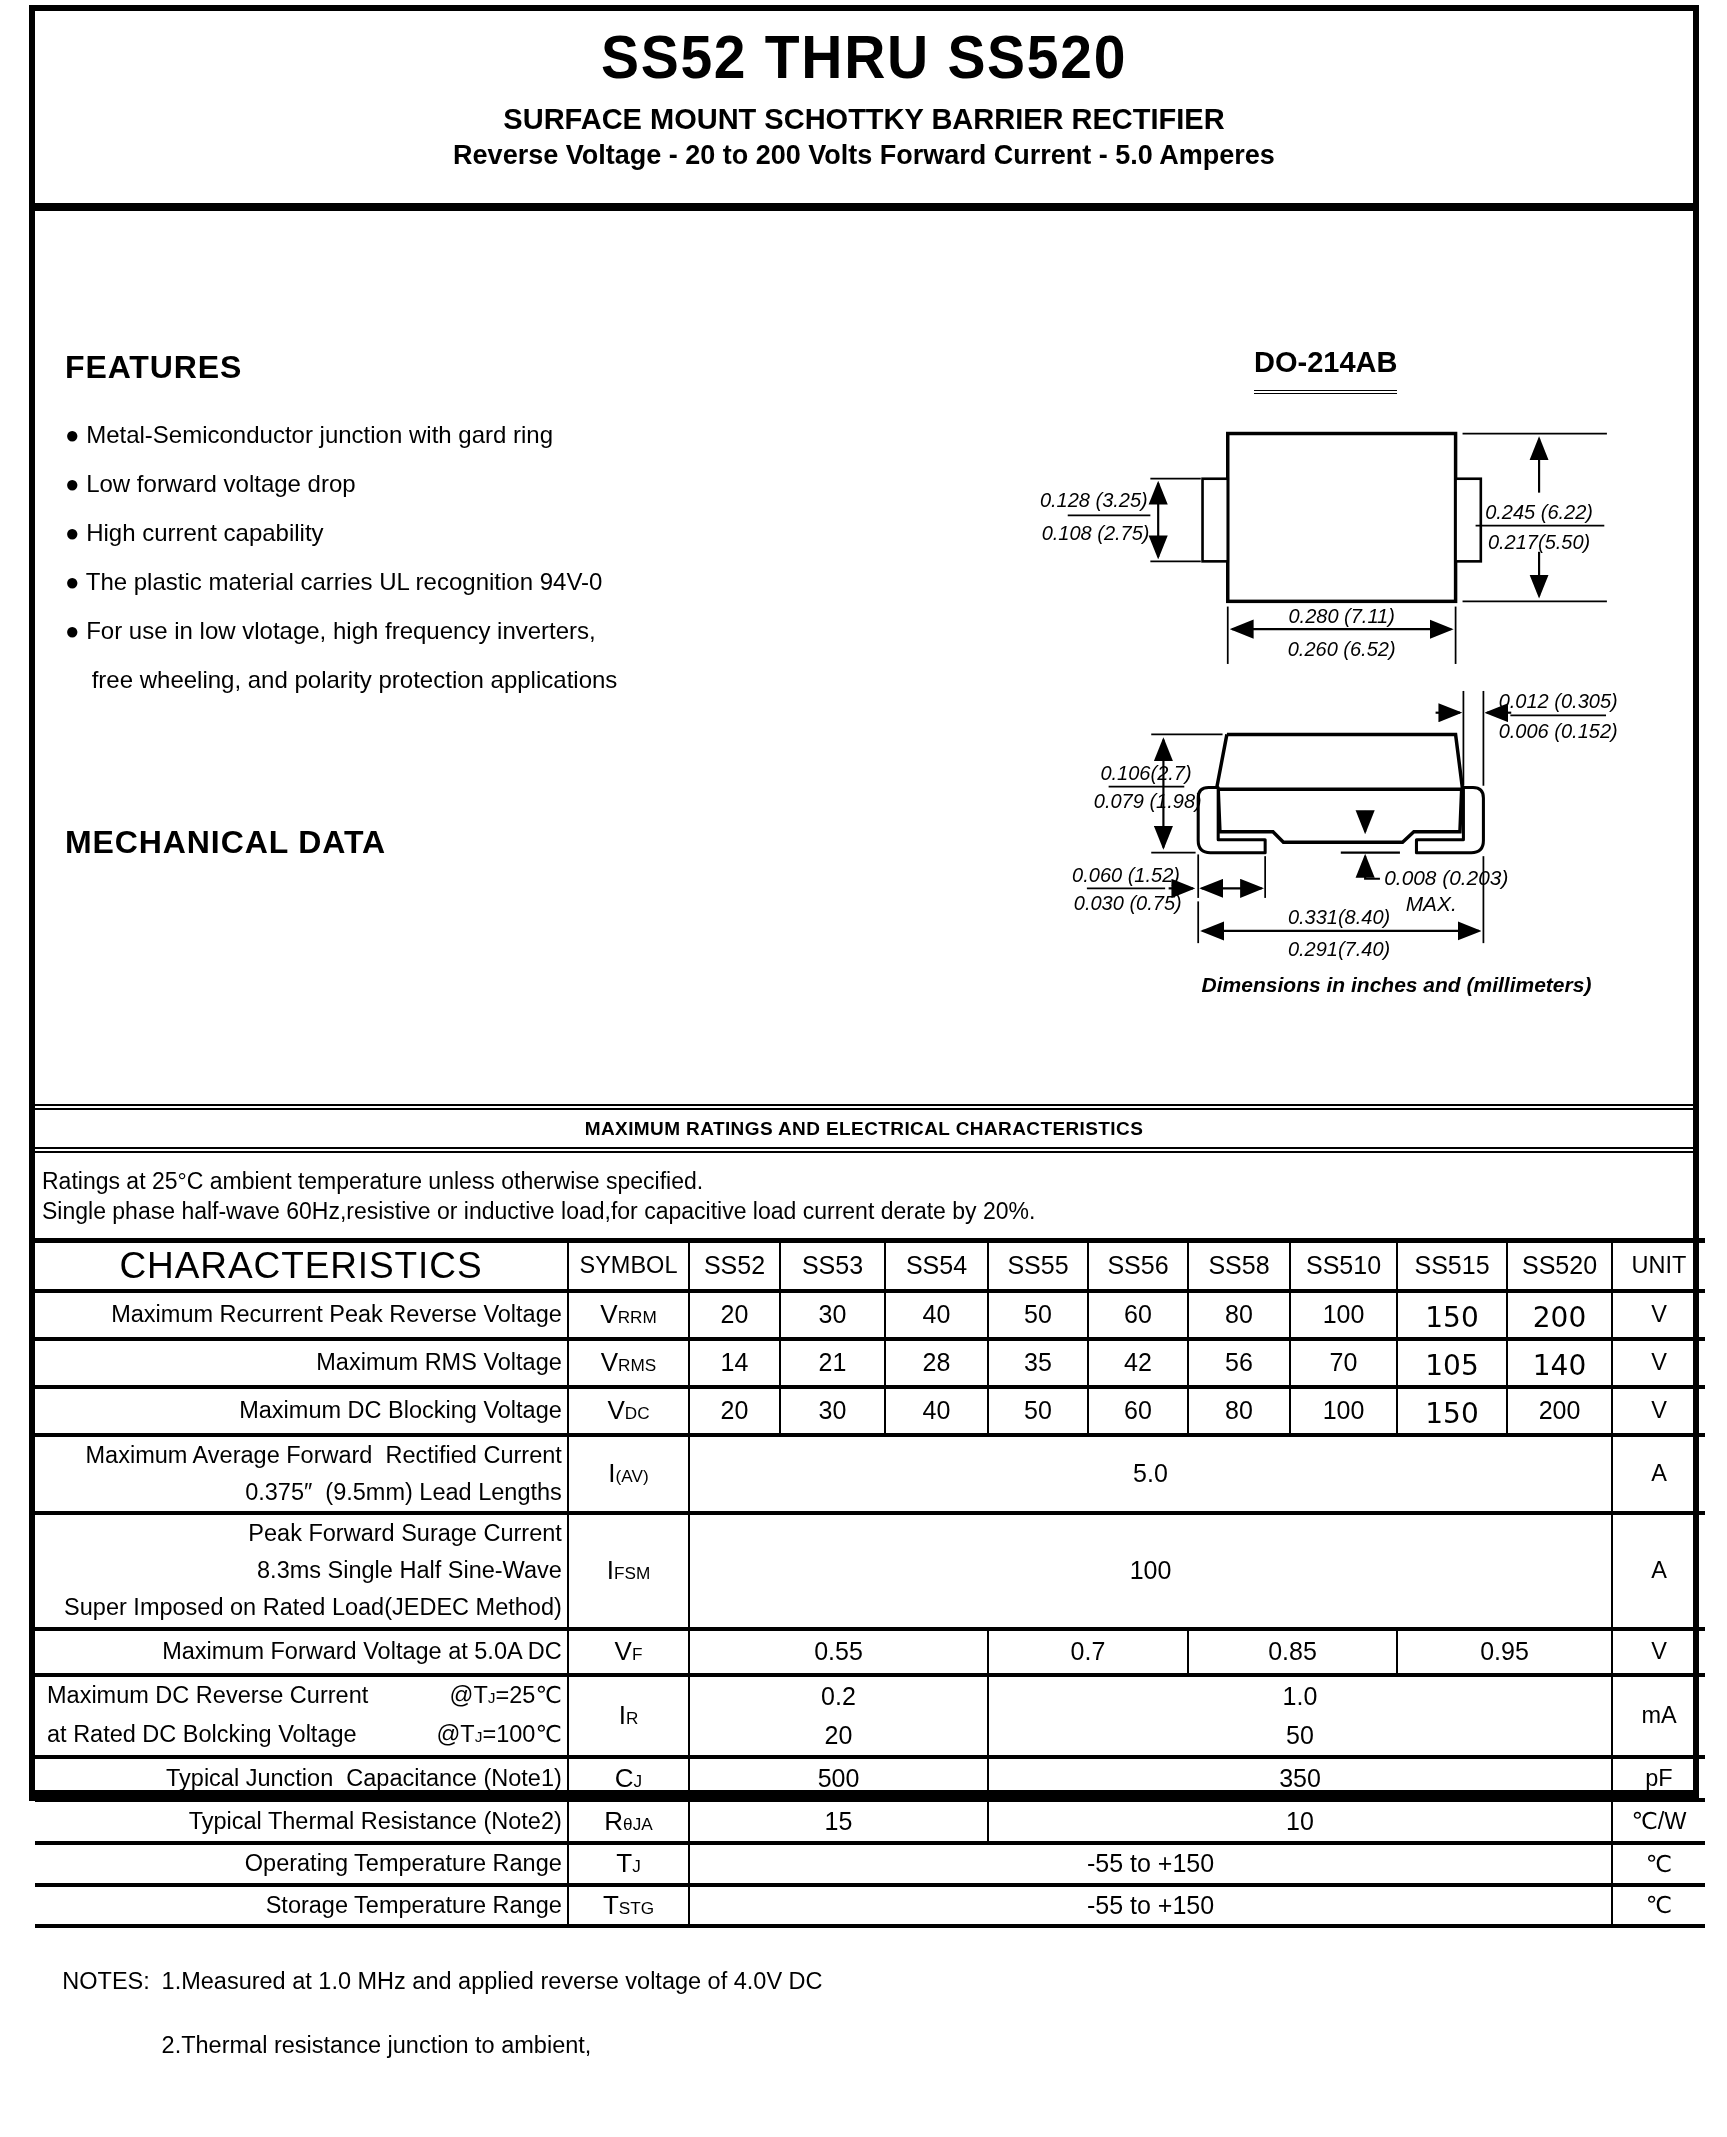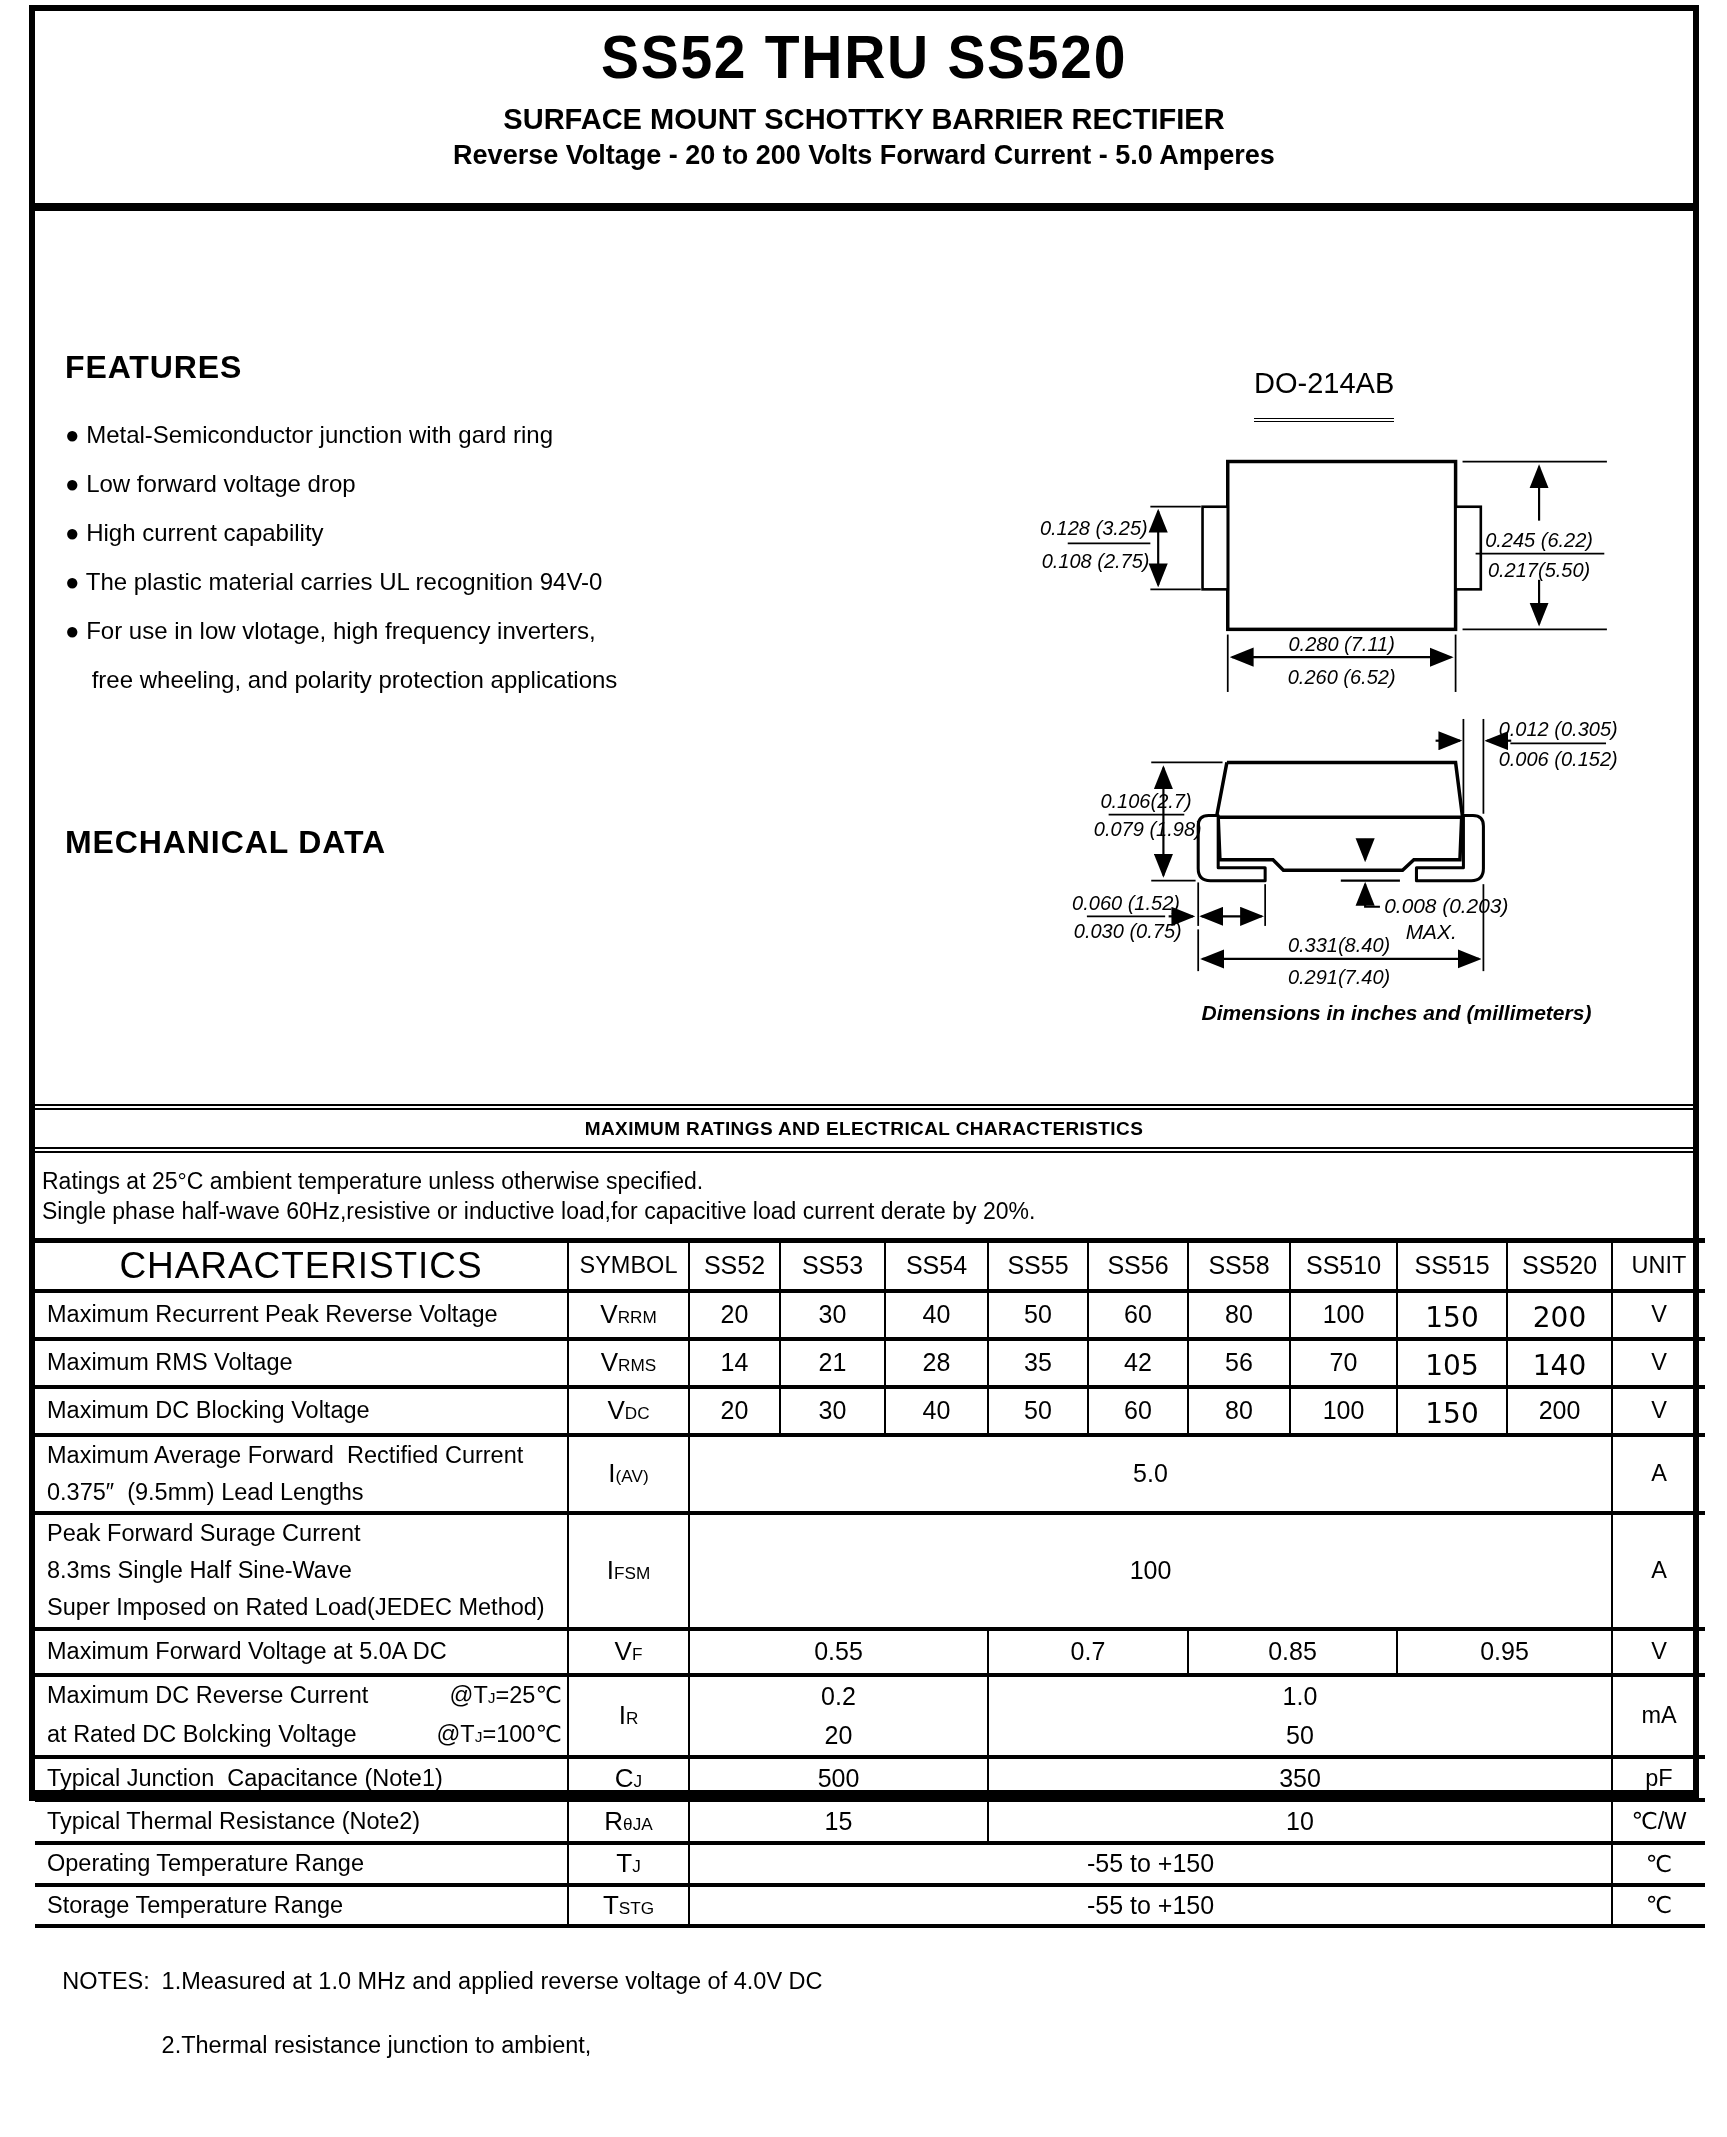--- a/index.html
+++ b/index.html
@@ -23,22 +23,22 @@
   
   .features { position:absolute; left:30px; top:338px; width:869px; }
   .sec-heading { font-size:32px; font-weight:bold; letter-spacing:0.9px; }
   .feat-list { margin-top:24px; }
   .feat-item { font-size:24px; line-height:49px; white-space:pre-wrap; }
   .mech { position:absolute; left:30px; top:813px; width:869px; }
   .mech-list { margin-top:19px; }
   .mech-item { font-size:25px; line-height:48px; white-space:pre-wrap; }
   
   .rightcol { position:absolute; left:991px; top:335px; width:687px; }
-  .pkgname { width:fit-content; margin-left:228px; font-size:29px; font-weight:normal;
-    border-bottom:4.3px double #000; padding-bottom:18px;margin-top:21px; }
+  .pkgname { width:fit-content; margin-left:228px; font-size:29px; font-weight:bold;
+    border-bottom:4.3px double #000; padding-bottom:11px; }
   .pkg-svg { display:block; }
   .dim-label { font-family:"Liberation Sans","DejaVu Sans",sans-serif;
     font-size:23px; font-style:italic; fill:#000; }
   .dim-label-max { font-size:24px; }
   .caption { margin-top:-10.4px; padding-left:54px; text-align:center;
     font-size:21px; font-weight:bold; font-style:italic; }
   
   .section-band { position:absolute; left:0; right:0; top:1093px; height:49px;
     border-top:6px double #000; border-bottom:6px double #000;
     display:flex; align-items:center; justify-content:center;
@@ -61,21 +61,21 @@
   .spec-table tbody tr:nth-child(6)  { height:46px; }
   .spec-table tbody tr:nth-child(7)  { height:78px; }
   .spec-table tbody tr:nth-child(8)  { height:43px; }
   .spec-table tbody tr:nth-child(9)  { height:43px; }
   .spec-table tbody tr:nth-child(10) { height:42px; }
   .spec-table tbody tr:nth-child(11) { height:39px; }
   th.h-char { font-size:37px; font-weight:normal; letter-spacing:0.9px; }
   th.h-sym  { font-size:23.5px; font-weight:normal; }
   th.h-type { font-size:25px; font-weight:normal; }
   th.h-unit { font-size:23.5px; font-weight:normal; }
-  td.c-label { text-align:left; padding-left:12px; padding-right:5.2px; font-size:23.5px; }
+  td.c-label { text-align:right; padding-left:12px; padding-right:5.2px; font-size:23.5px; }
   td.c-label .ln { line-height:37px; white-space:pre-wrap; }
   td.c-label .ln.split { display:flex; justify-content:space-between; }
   td.c-sym  { font-size:26px; }
   td.c-val  { font-size:25px; }
   td.c-val .v2 { line-height:39px; }
   td.c-unit { font-size:23.5px; }
   .sb { font-size:0.66em; }
   .alt { font-size:28px; font-family:"DejaVu Sans",sans-serif;
     position:relative; top:2.6px; display:inline-block; }
   

